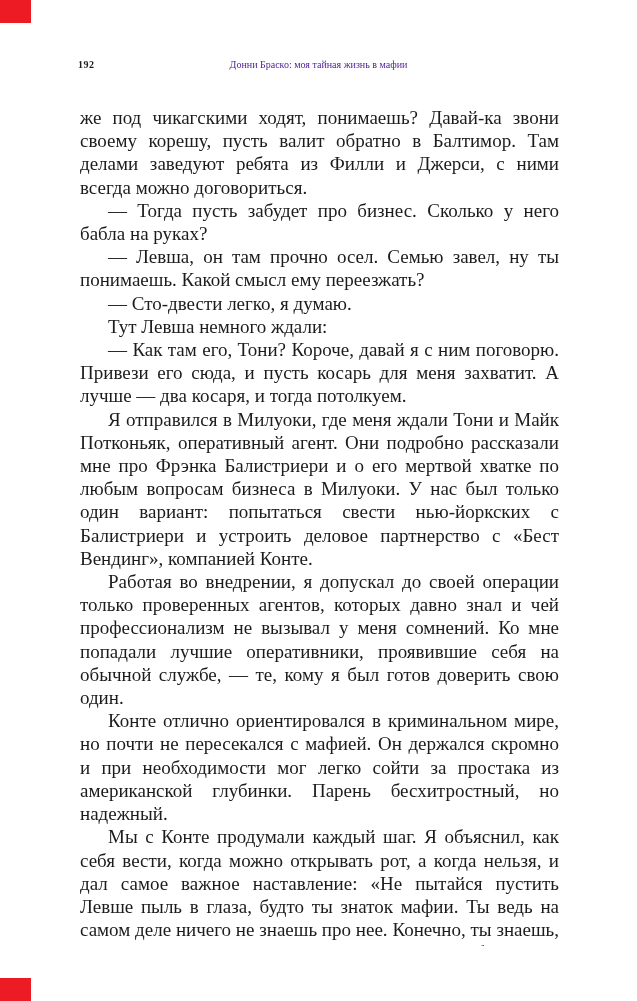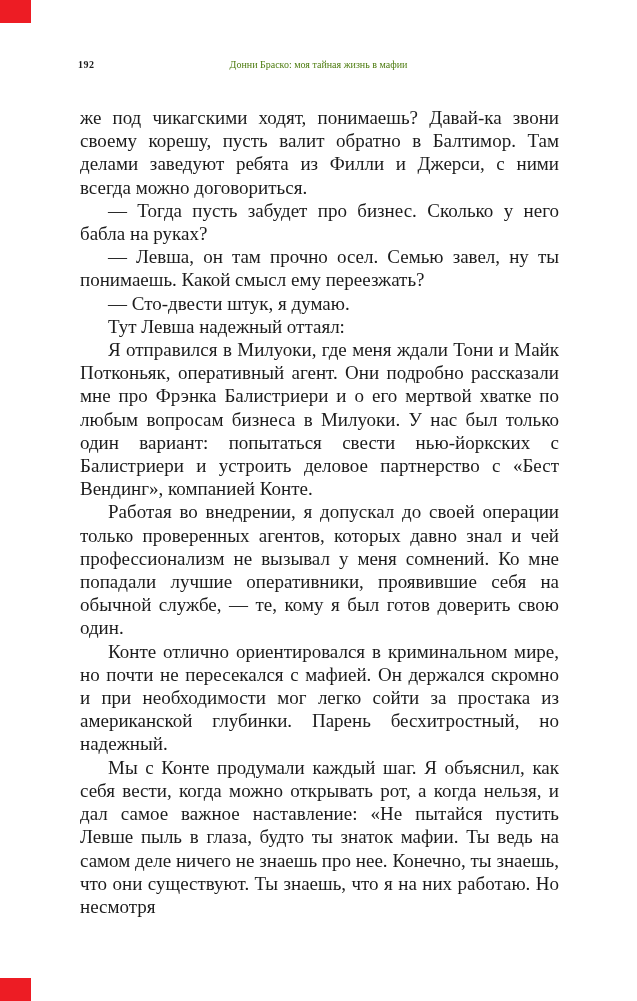--- a/index.html
+++ b/index.html
@@ -36,21 +36,21 @@
   }
   .page-number {
     position: absolute;
     left: 0;
     top: 0;
     font-weight: bold;
     letter-spacing: 0.5px;
   }
   .running-title {
     text-align: center;
-    color: #4d7c0f;
+    color: #4c1d95;
   }
 
   .text-block {
     position: absolute;
     top: 106px;
     left: 80px;
     right: 78px;
     bottom: 55px;
     font-size: 19px;
     line-height: 23.2px;
@@ -75,21 +75,22 @@
 
 <header class="running-head">
   <span class="page-number">192</span>
   <div class="running-title">Донни Браско: моя тайная жизнь в мафии</div>
 </header>
 
 <main class="text-block">
   <p class="first">же под чикагскими ходят, понимаешь? Давай-ка звони своему корешу, пусть валит обратно в Балтимор. Там делами заведуют ребята из Филли и Джерси, с ними всегда можно договориться.</p>
   <p>— Тогда пусть забудет про бизнес. Сколько у него бабла на руках?</p>
   <p>— Левша, он там прочно осел. Семью завел, ну ты понимаешь. Какой смысл ему переезжать?</p>
-  <p>— Сто-двести штук, я думаю.</p>
-  <p>Тут Левша надежный оттаял:</p>
+  <p>— Сто-двести легко, я думаю.</p>
+  <p>Тут Левша немного ждали:</p>
+  <p>— Как там его, Тони? Короче, давай я с ним поговорю. Привези его сюда, и пусть косарь для меня захватит. А лучше — два косаря, и тогда потолкуем.</p>
   <p>Я отправился в Милуоки, где меня ждали Тони и Майк Потконьяк, оперативный агент. Они подробно рассказали мне про Фрэнка Балистриери и о его мертвой хватке по любым вопросам бизнеса в Милуоки. У нас был только один вариант: попытаться свести нью-йоркских с Балистриери и устроить деловое партнерство с «Бест Вендинг», компанией Конте.</p>
   <p>Работая во внедрении, я допускал до своей операции только проверенных агентов, которых давно знал и чей профессионализм не вызывал у меня сомнений. Ко мне попадали лучшие оперативники, проявившие себя на обычной службе, — те, кому я был готов доверить свою один.</p>
   <p>Конте отлично ориентировался в криминальном мире, но почти не пересекался с мафией. Он держался скромно и при необходимости мог легко сойти за простака из американской глубинки. Парень бесхитростный, но надежный.</p>
   <p>Мы с Конте продумали каждый шаг. Я объяснил, как себя вести, когда можно открывать рот, а когда нельзя, и дал самое важное наставление: «Не пытайся пустить Левше пыль в глаза, будто ты знаток мафии. Ты ведь на самом деле ничего не знаешь про нее. Конечно, ты знаешь, что они существуют. Ты знаешь, что я на них работаю. Но несмотря</p>
 </main>
 
 <div class="corner-marker bottom" style="background: rgb(237, 28, 36);"></div>
 
 </body></html>

